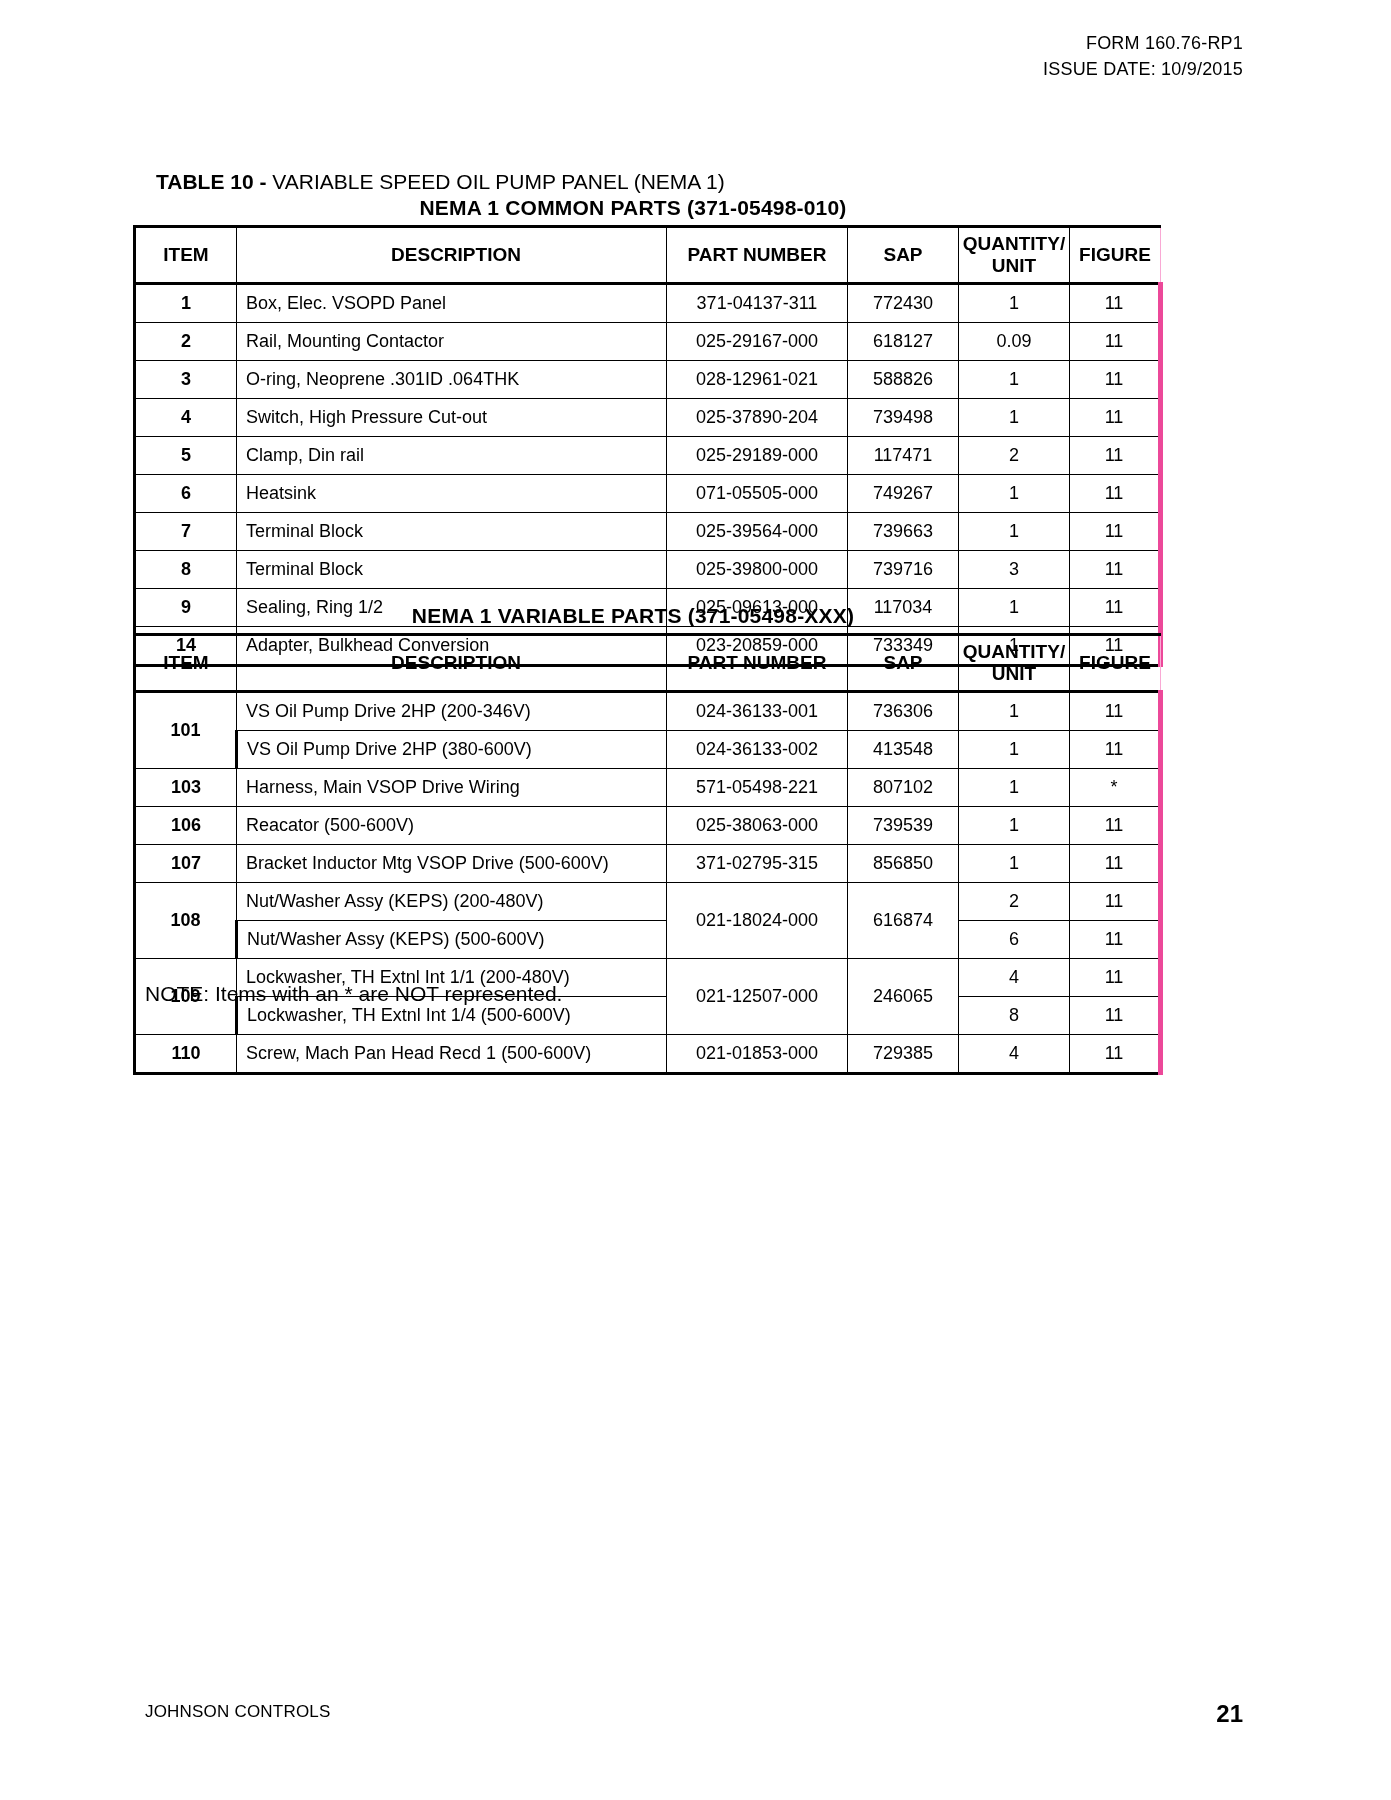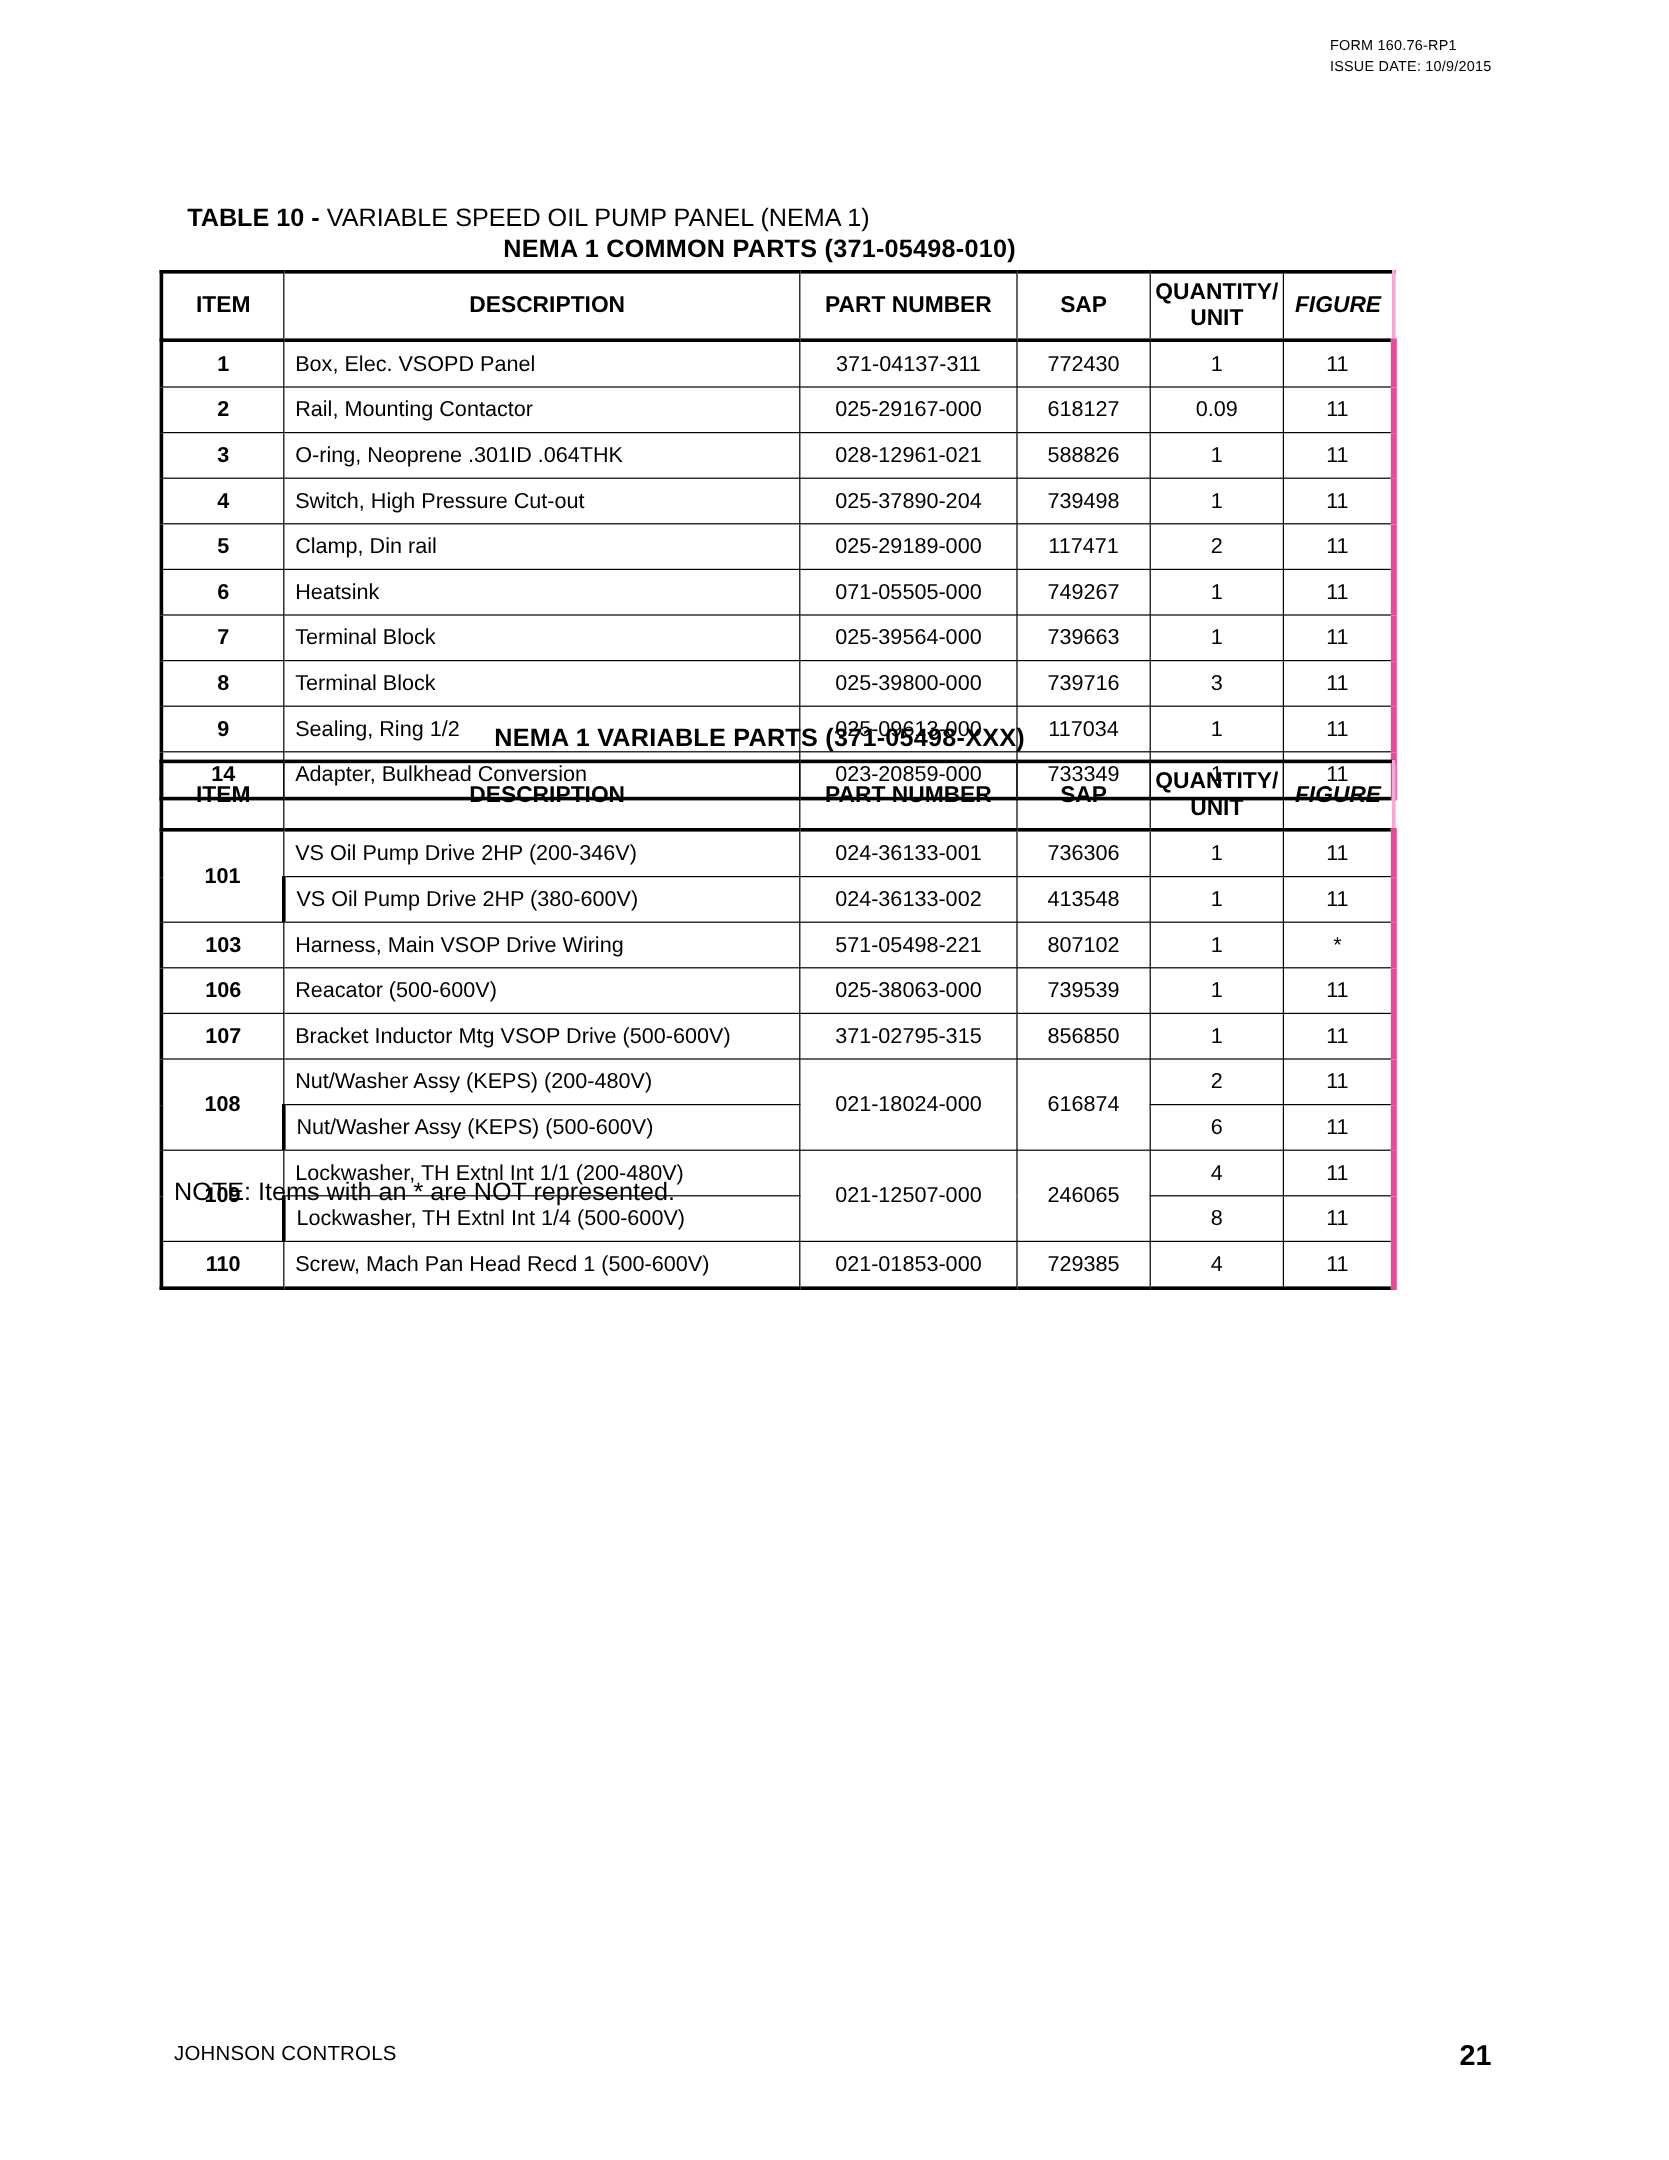--- a/index.html
+++ b/index.html
@@ -21,22 +21,22 @@
     height: 1800px;
     box-sizing: border-box;
     padding: 0;
   }
 
   
   .doc-header {
     position: absolute;
     top: 30px;
     right: 148px;
-    text-align: left;
-    font-size: 12px;
+    text-align: right;
+    font-size: 18px;
     line-height: 1.45;
     letter-spacing: 0.2px;
   }
   .doc-header div { white-space: nowrap; }
 
   
   .main-title {
     position: absolute;
     top: 96px;
     left: 0;
@@ -87,21 +87,21 @@
   table.parts thead th {
     border-top: 3px solid #000;
     border-bottom: 3px solid #000;
     font-weight: bold;
     text-align: center;
     height: 54px;
     font-size: 19px;
     line-height: 1.15;
   }
   table.parts thead th:first-child { border-left: 3px solid #000; }
-  table.parts thead th:last-child  { border-right: 3px solid #f9a8d4; font-style: italic; }
+  table.parts thead th:last-child  { border-right: 1px solid #f9a8d4; }
 
   table.parts tbody td {
     height: 37px;
     font-size: 18px;
   }
   table.parts tbody tr td:first-child { border-left: 3px solid #000; }
   table.parts tbody tr td:last-child  { border-right: 5px solid #ec4899; }
   table.parts tbody tr:last-child td  { border-bottom: 3px solid #000; }
 
   .c-item { width: 100px; text-align: center; font-weight: bold; }

